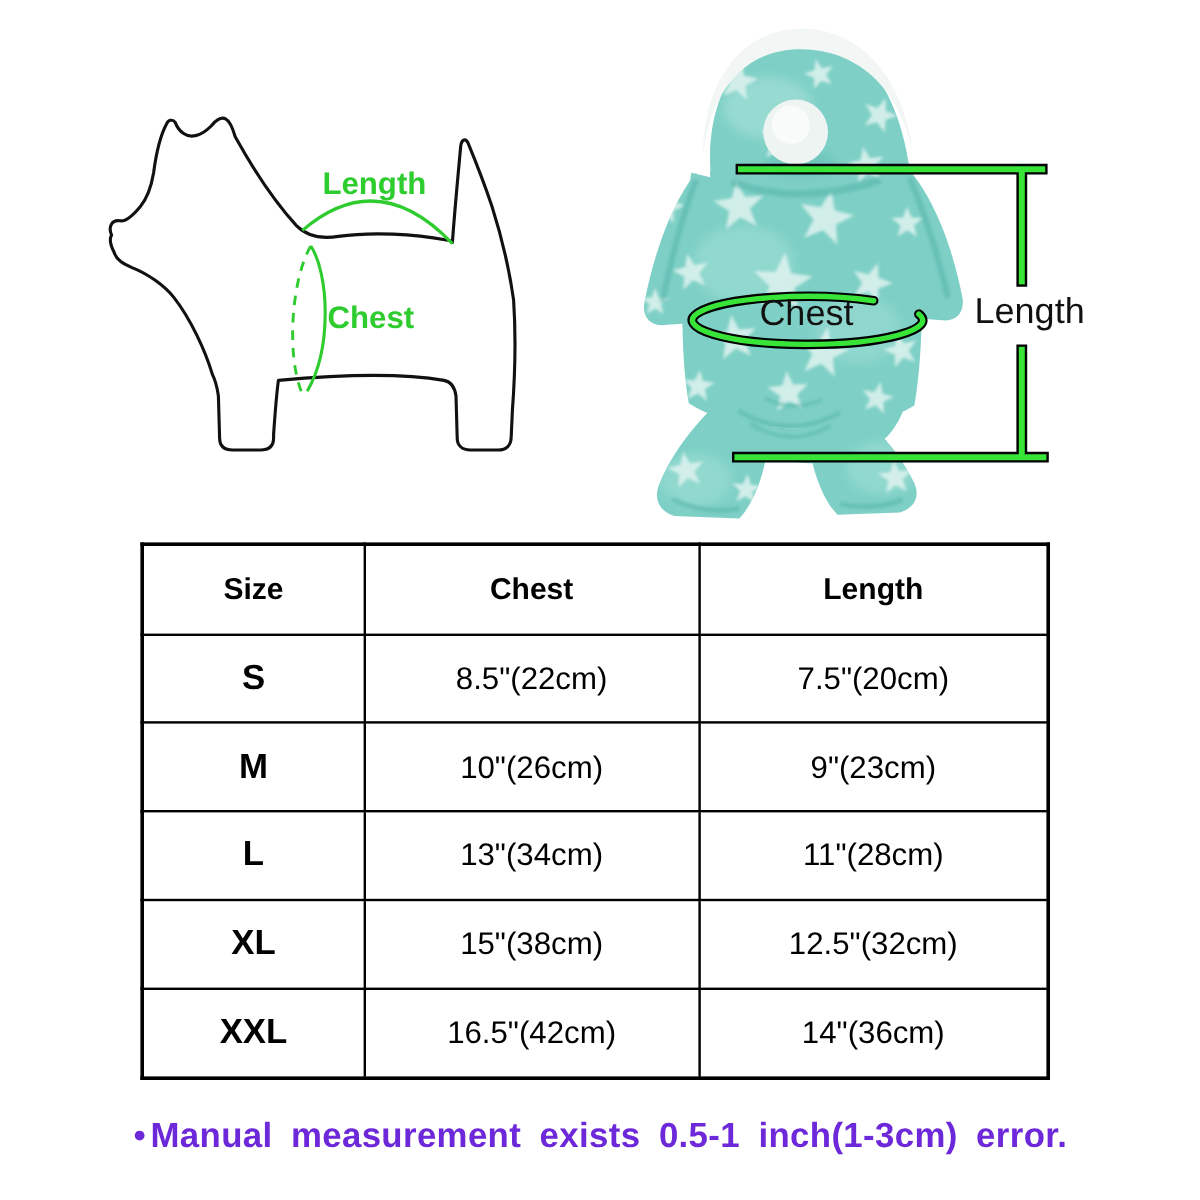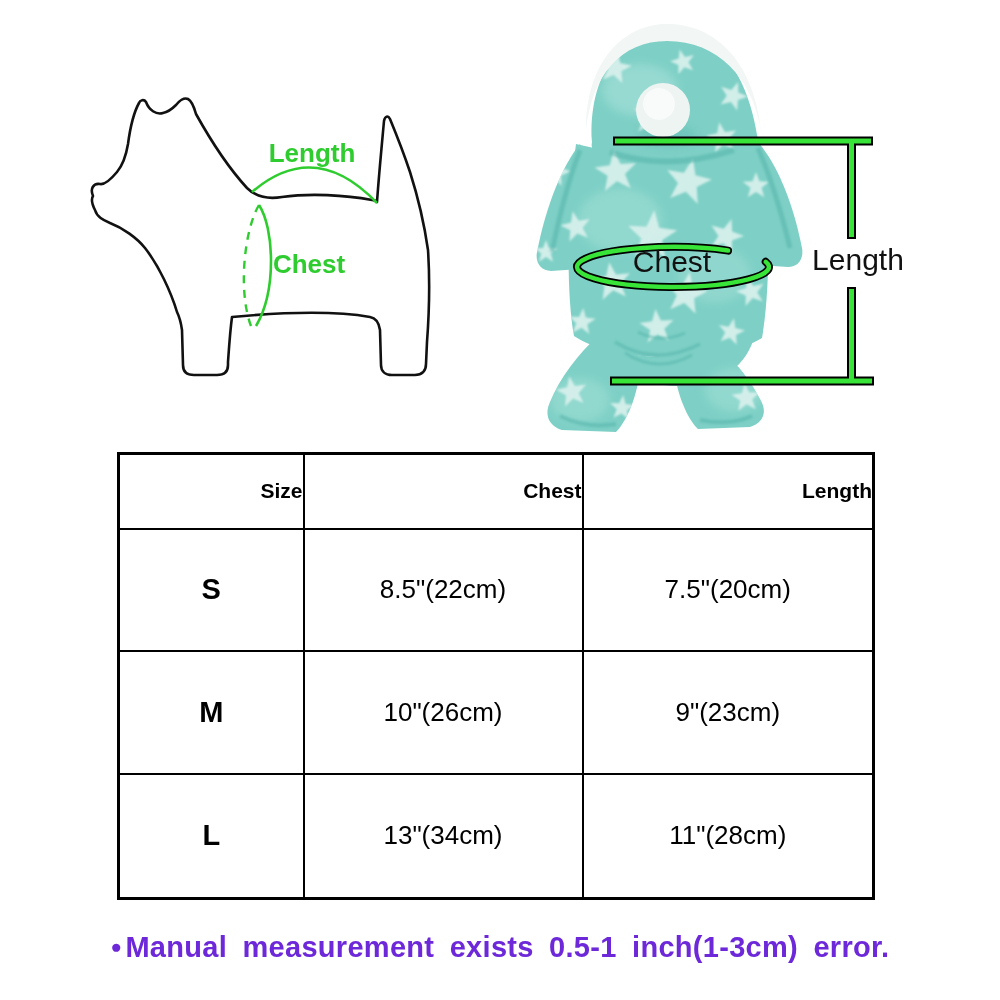--- a/index.html
+++ b/index.html
@@ -14,21 +14,21 @@
   table.size-table{
     position:absolute;left:117px;top:452px;width:755px;height:448px;
     border-collapse:collapse;table-layout:fixed;background:#fff;
     border:3px solid #000;
   }
   table.size-table th,table.size-table td{
     border:2px solid #000;text-align:center;vertical-align:middle;
     color:#000;padding:0;
   }
   table.size-table thead tr{height:75px;}
-  table.size-table th{font-size:21px;font-weight:bold;text-align:right;}
+  table.size-table th{font-size:25px;font-weight:bold;}
   td.size-cell{font-size:29px;font-weight:bold;}
   td.val-cell{font-size:26px;font-weight:400;}
   .footnote{
     position:absolute;top:933px;left:500px;transform:translateX(-50%);
     color:#6d28d9;font-weight:bold;font-size:29px;white-space:nowrap;
     word-spacing:7px;letter-spacing:0.3px;line-height:1;
   }
   .footnote .bullet{font-size:19px;vertical-align:4px;margin-right:3px;}
 </style>
 </head>
@@ -209,20 +209,30 @@
       <tr>
         <td class="size-cell">M</td>
         <td class="val-cell">10"(26cm)</td>
         <td class="val-cell">9"(23cm)</td>
       </tr>
       <tr>
         <td class="size-cell">L</td>
         <td class="val-cell">13"(34cm)</td>
         <td class="val-cell">11"(28cm)</td>
       </tr>
+      <tr>
+        <td class="size-cell">XL</td>
+        <td class="val-cell">15"(38cm)</td>
+        <td class="val-cell">12.5"(32cm)</td>
+      </tr>
+      <tr>
+        <td class="size-cell">XXL</td>
+        <td class="val-cell">16.5"(42cm)</td>
+        <td class="val-cell">14"(36cm)</td>
+      </tr>
     </tbody>
   </table>
 
   <div class="footnote">
     <span class="bullet">●</span><span>Manual measurement exists 0.5-1 inch(1-3cm) error.</span>
   </div>
 
 </div>
 
 </body></html>

